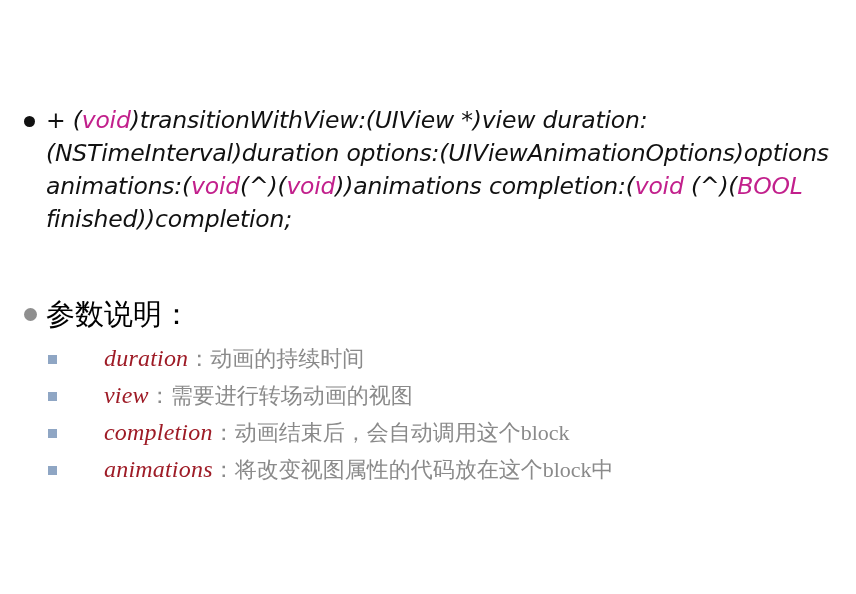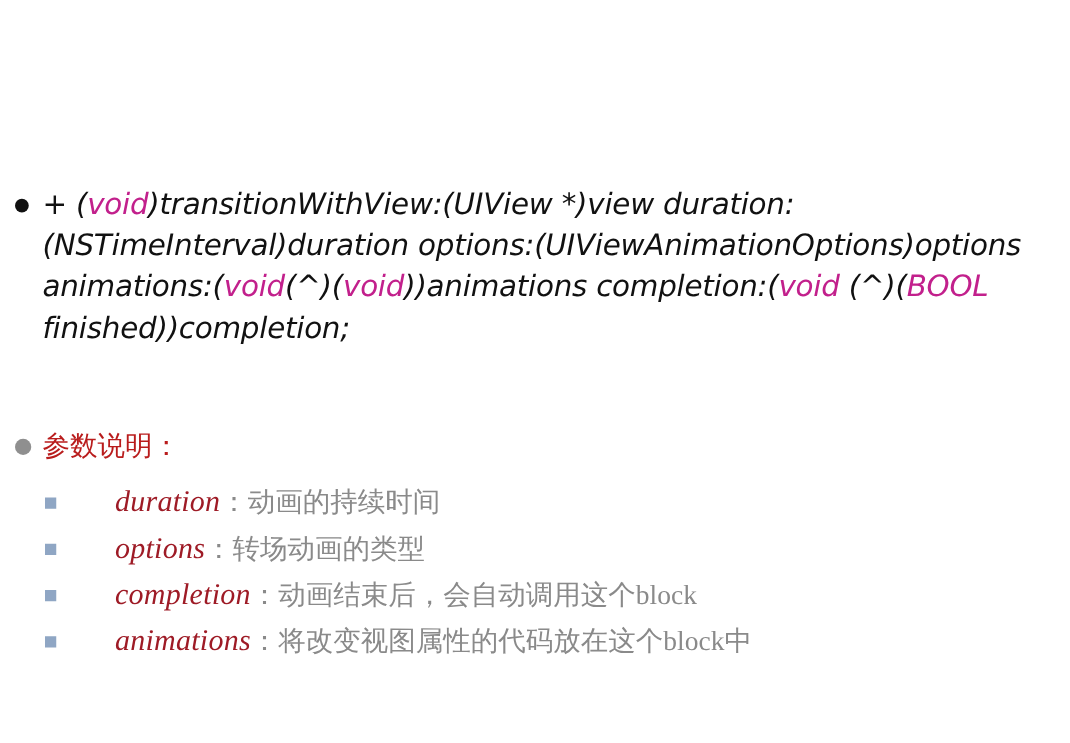--- a/index.html
+++ b/index.html
@@ -33,24 +33,23 @@
     font-size: 37px;
     line-height: 45px;
     color: #5a5a5a;
     letter-spacing: 0.5px;
     font-weight: 400;
   }
 
   
   .body {
     position: absolute;
-    left: 4px;
+    left: 16px;
     top: 104px;
     width: 776px;
-    margin-top: 43px;
   }
 
   
   .l1 {
     position: relative;
     padding-left: 30px;
     margin: 0;
   }
   .l1 > .bullet-dot {
     position: absolute;
@@ -81,23 +80,23 @@
     color: #c2208c;
   }
   .l1-code > .bullet-dot { top: 12px; }
 
   
   .spacer { height: 58px; }
 
   
   .params-head {
     font-family: "Liberation Serif", "DejaVu Serif", serif;
-    font-size: 22px;
+    font-size: 29px;
     line-height: 40px;
-    color: #b91c1c;
+    color: #000000;
   }
   .l1-params > .bullet-dot { top: 14px; }
 
   
   .l2-list {
     margin: 6px 0 0 0;
     padding: 0;
   }
   .l2 {
     position: relative;
@@ -153,25 +152,25 @@
       <div class="params-head">参数说明：</div>
     </div>
 
     <div class="l2-list">
 
       <div class="l2">
         <span class="bullet-sq"></span>
         <span class="param-name">duration</span><span class="param-desc">：</span><span class="param-desc">动画的持续时间</span>
       </div>
 
-
       <div class="l2">
         <span class="bullet-sq"></span>
-        <span class="param-name">options</span><span class="param-desc">：</span><span class="param-desc">转场动画的类型</span>
+        <span class="param-name">view</span><span class="param-desc">：</span><span class="param-desc">需要进行转场动画的视图</span>
       </div>
+
 
       <div class="l2">
         <span class="bullet-sq"></span>
         <span class="param-name">completion</span><span class="param-desc">：</span><span class="param-desc">动画结束后，会自动调用这个</span><span class="param-desc en">block</span><span class="param-desc"></span>
       </div>
 
       <div class="l2">
         <span class="bullet-sq"></span>
         <span class="param-name">animations</span><span class="param-desc">：</span><span class="param-desc">将改变视图属性的代码放在这个</span><span class="param-desc en">block</span><span class="param-desc">中</span>
       </div>

